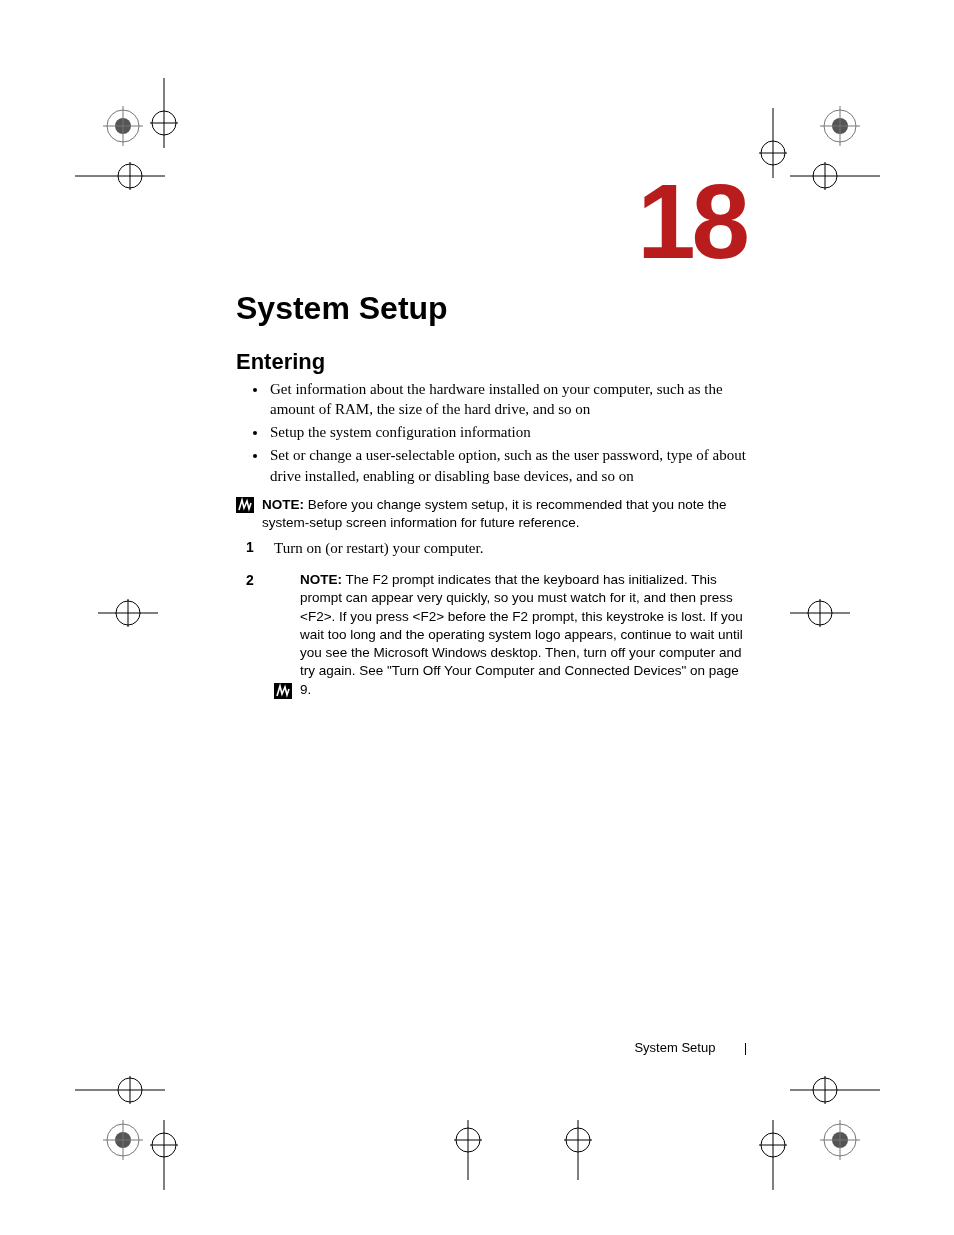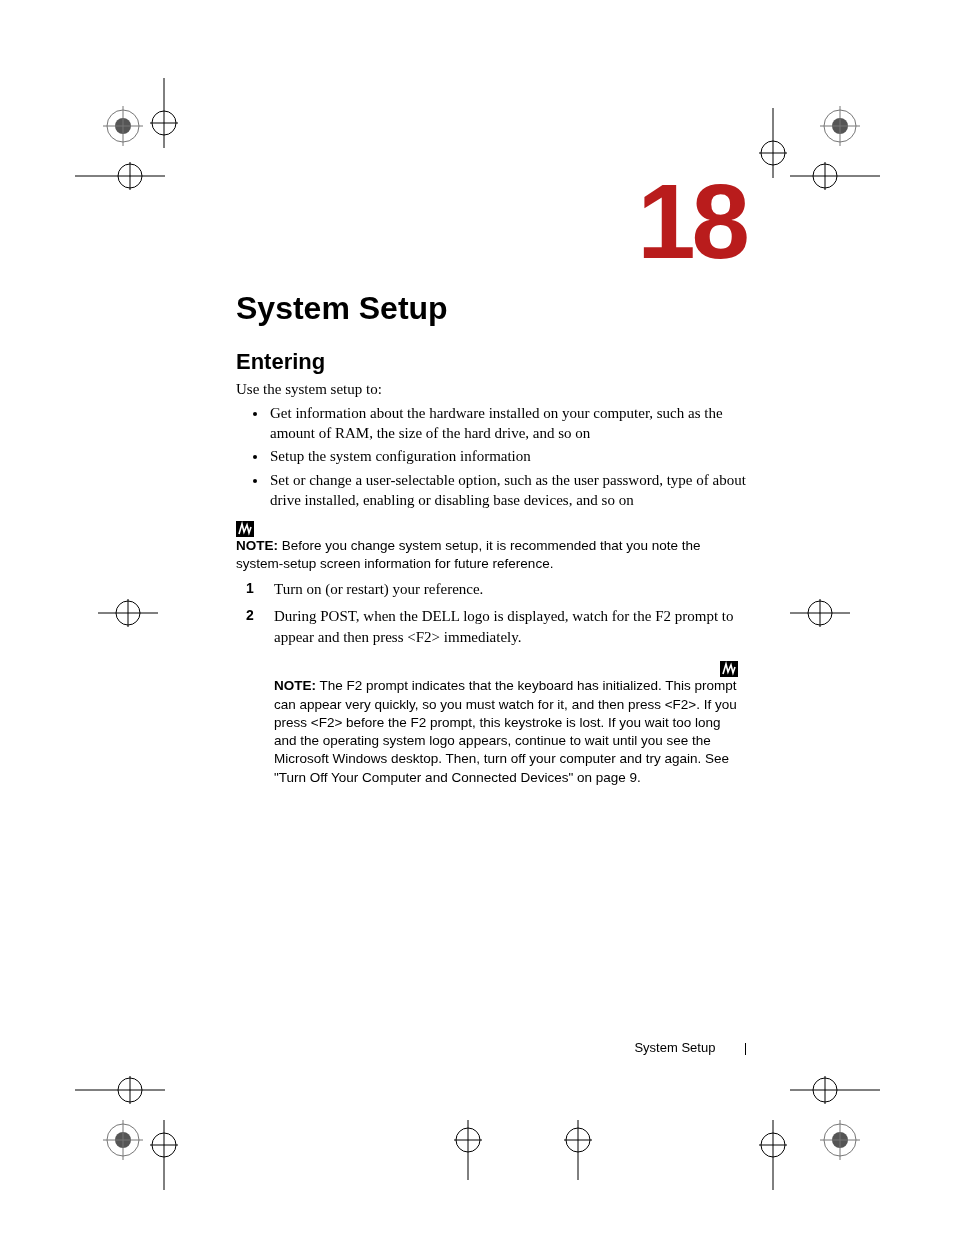--- a/index.html
+++ b/index.html
@@ -94,21 +94,20 @@
     font-size: 15px;
     line-height: 1.35;
     margin: 3px 0 3px 12px;
     padding-left: 2px;
   }
 
   .note-row {
     display: flex;
     align-items: flex-start;
     margin: 10px 0 6px 0;
-    flex-direction: column;
   }
   .note-row.indented { margin-left: 40px; align-items: flex-end; }
   .note-icon {
     flex: 0 0 auto;
     width: 18px;
     height: 16px;
     margin-right: 8px;
     margin-top: 1px;
   }
   .note-text {
@@ -288,21 +287,20 @@
     </div>
 
   <div class="content">
 
     <div class="chapter-number">18</div>
 
     <h1 class="chapter-title">System Setup</h1>
 
     <h2 class="section">Entering</h2>
 
-    <p class="body">Use the system setup to:</p>
 
     <ul class="bullets">
       <li>Get information about the hardware installed on your computer, such as the amount of RAM, the size of the hard drive, and so on</li>
       <li>Setup the system configuration information</li>
       <li>Set or change a user-selectable option, such as the user password, type of about drive installed, enabling or disabling base devices, and so on</li>
     </ul>
 
     <div class="note-row">
       <span class="note-icon">
         <svg width="18" height="16" viewBox="0 0 18 16">
@@ -311,23 +309,22 @@
         </svg>
       </span>
       <div class="note-text">
         <span class="note-label">NOTE:</span>
         <span>Before you change system setup, it is recommended that you note the system-setup screen information for future reference.</span>
       </div>
     </div>
 
 
     <ol class="steps">
-      <li>Turn on (or restart) your reference.</li>
+      <li>Turn on (or restart) your computer.</li>
       <li>
-        <span>During POST, when the DELL logo is displayed, watch for the F2 prompt to appear and then press &lt;F2&gt; immediately.</span>
         <div class="note-row indented" style="margin-left:0; margin-top:12px;">
           <span class="note-icon">
             <svg width="18" height="16" viewBox="0 0 18 16">
               <rect x="0" y="0" width="18" height="16" fill="#000"></rect>
               <path d="M3 13 L6 3 L8 11 L11 4 L13 12 L15 6" stroke="#fff" stroke-width="1.6" fill="none"></path>
             </svg>
           </span>
           <div class="note-text">
             <span class="note-label">NOTE:</span>
             <span>The F2 prompt indicates that the keyboard has initialized. This prompt can appear very quickly, so you must watch for it, and then press &lt;F2&gt;. If you press &lt;F2&gt; before the F2 prompt, this keystroke is lost. If you wait too long and the operating system logo appears, continue to wait until you see the Microsoft Windows desktop. Then, turn off your computer and try again. See "Turn Off Your Computer and Connected Devices" on page 9.</span>

